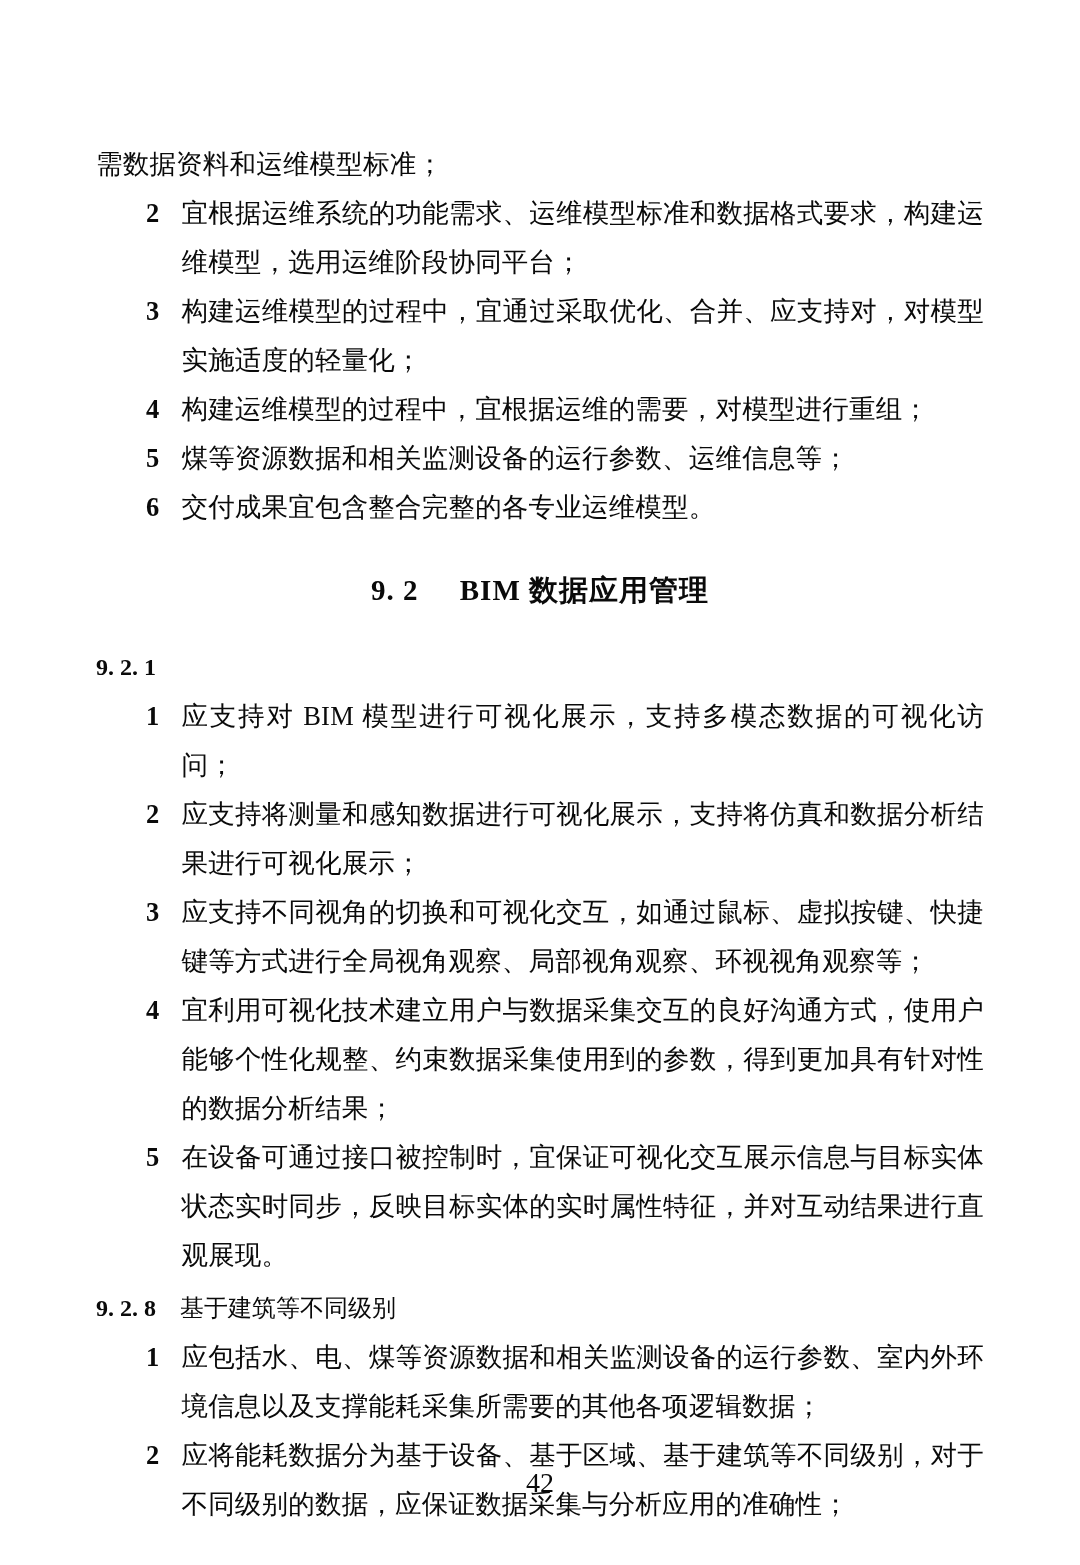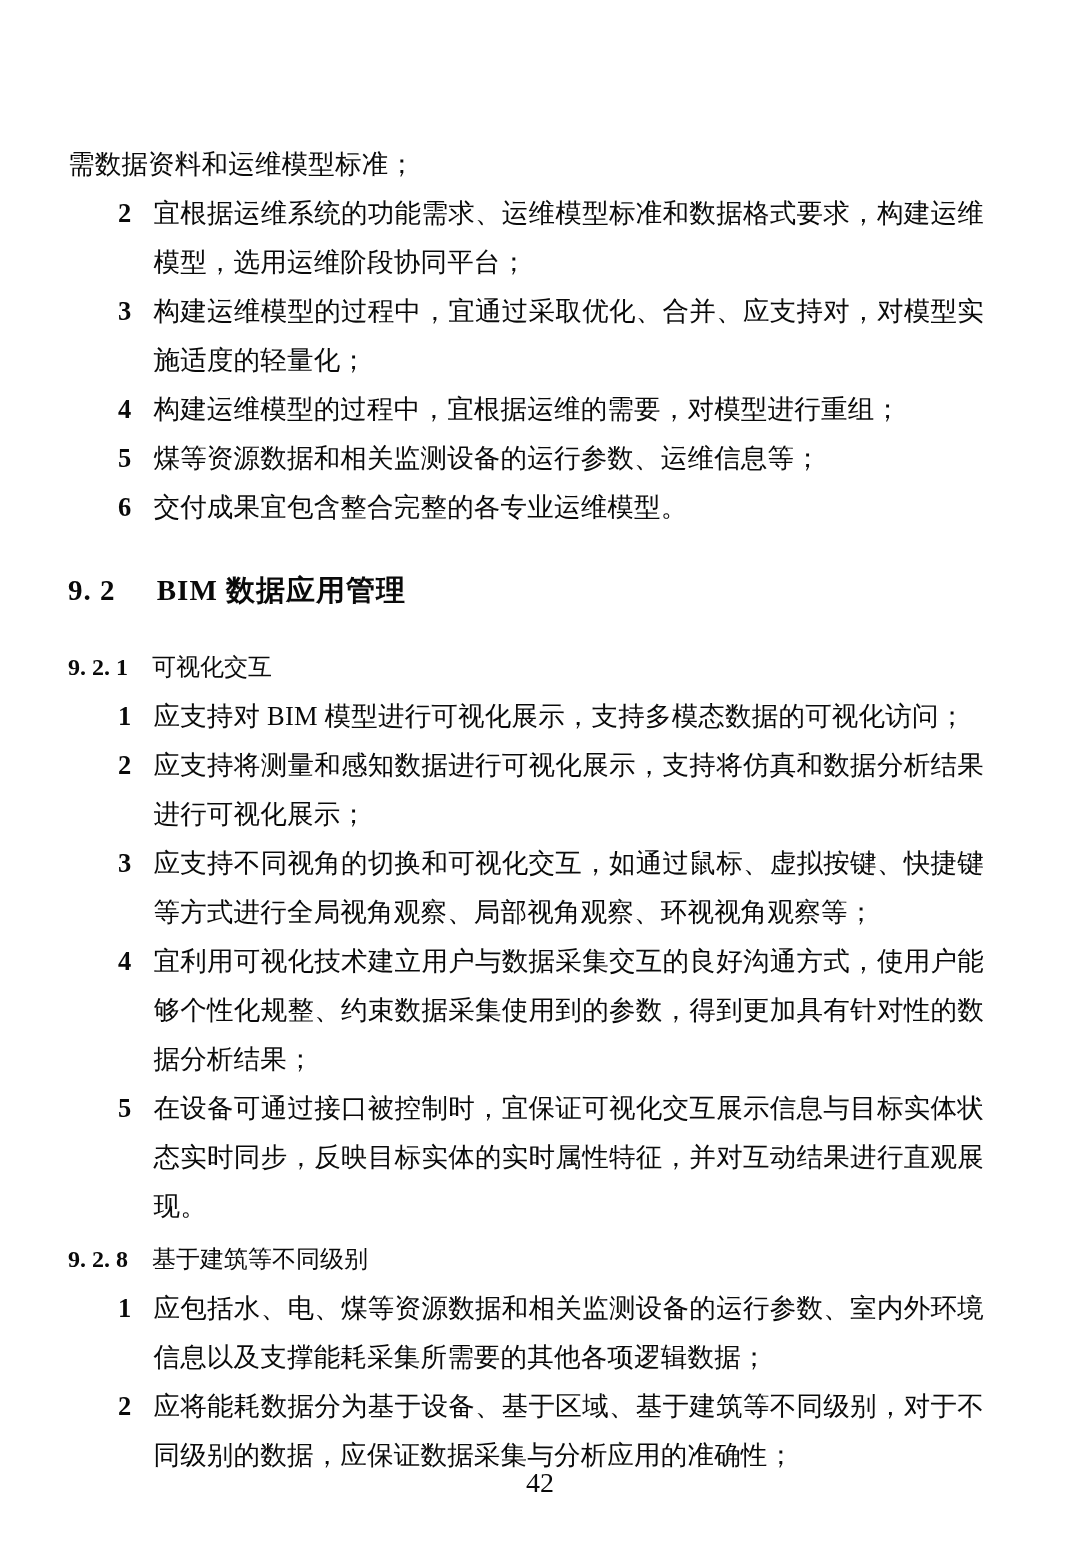--- a/index.html
+++ b/index.html
@@ -12,21 +12,21 @@
     height: 1565px;
     font-family: "Liberation Serif", "DejaVu Serif", serif;
     color: #0a0a0a;
     position: relative;
     overflow: hidden;
   }
   .page {
     box-sizing: border-box;
     width: 1080px;
     height: 1565px;
-    padding: 140px 96px 0 68px;
+    padding: 140px 96px 0 96px;
     position: relative;
   }
   .para {
     font-size: 26.5px;
     line-height: 49px;
     text-align: justify;
     text-justify: inter-ideograph;
     margin: 0;
     letter-spacing: 0.2px;
   }
@@ -45,21 +45,21 @@
     padding-right: 22px;
     font-size: 26.5px;
     line-height: 49px;
   }
   .item .txt {
     flex: 1 1 auto;
     text-align: justify;
     text-justify: inter-ideograph;
   }
   .section-title {
-    text-align: left;
+    text-align: center;
     font-weight: bold;
     font-size: 29px;
     line-height: 49px;
     margin: 34px 0 28px 0;
     letter-spacing: 1px;
   }
   .subhead {
     font-size: 24px;
     line-height: 49px;
     margin: 4px 0 0 0;
@@ -113,21 +113,20 @@
   </div>
 
   <h2 class="section-title">
     <span>9. 2</span>
     &nbsp;&nbsp;&nbsp;
     <span>BIM 数据应用管理</span>
   </h2>
 
   <div class="subhead">
     <span class="sn">9. 2. 1</span>
-    <span class="st">可视化交互</span>
   </div>
 
   <div class="para item">
     <span class="num">1</span>
     <span class="txt">应支持对 BIM 模型进行可视化展示，支持多模态数据的可视化访问；</span>
   </div>
   <div class="para item">
     <span class="num">2</span>
     <span class="txt">应支持将测量和感知数据进行可视化展示，支持将仿真和数据分析结果进行可视化展示；</span>
   </div>

